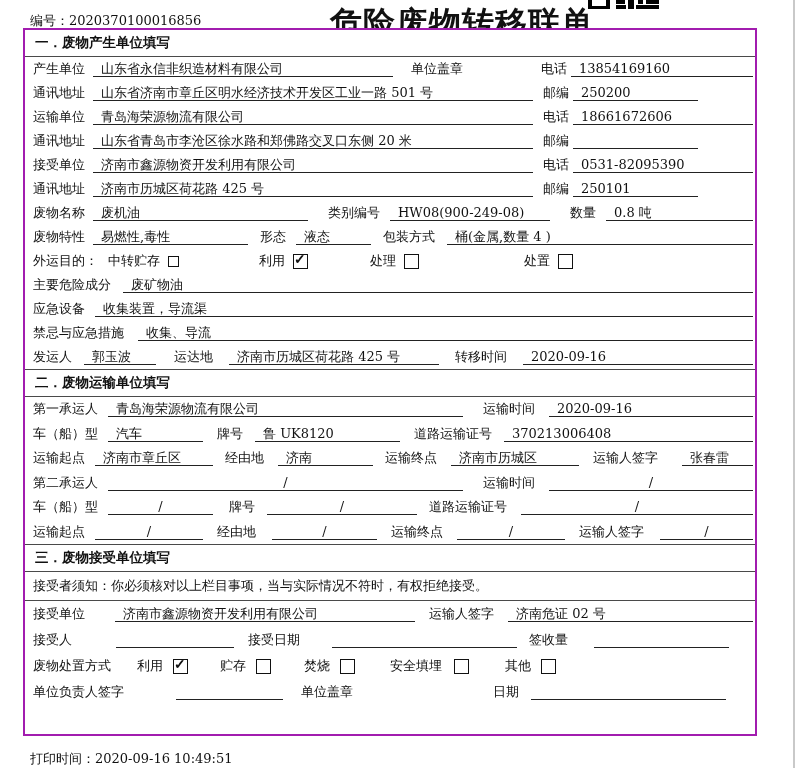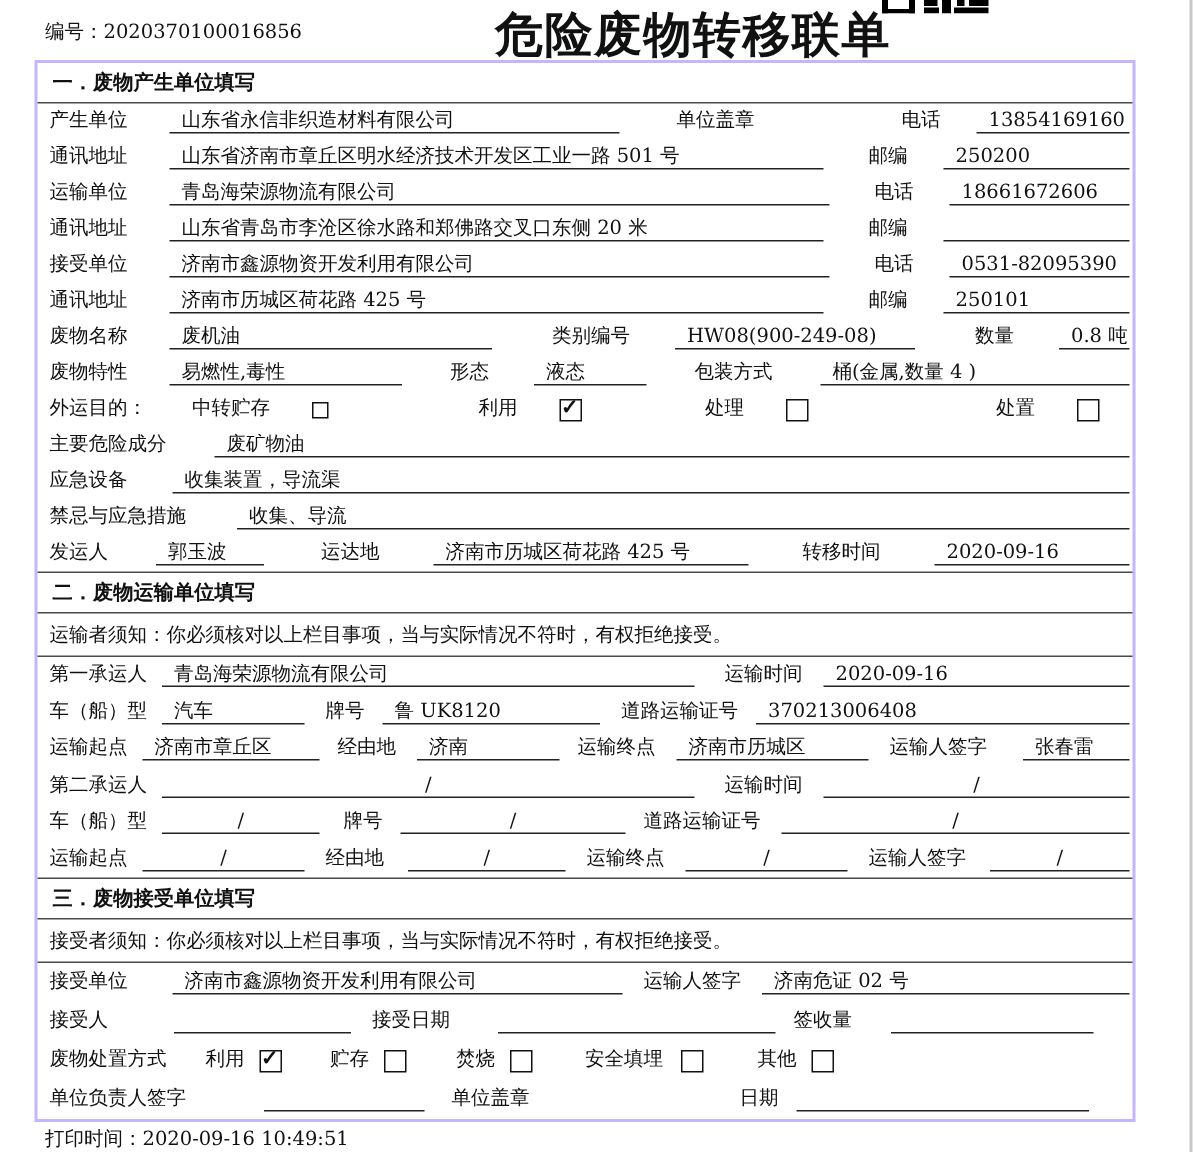--- a/index.html
+++ b/index.html
@@ -8,26 +8,26 @@
     font-family:"DejaVu Serif","Liberation Serif",serif;
     color:#111;font-size:13px;
   }
   .page-edge{position:absolute;right:1px;top:0;bottom:0;width:2px;background:#c9c9c9;}
   
   .hdr{position:relative;height:40px;}
   .doc-no{position:absolute;left:30px;top:12px;white-space:nowrap;}
   .doc-title{position:absolute;left:330px;top:2px;font-size:32px;font-weight:bold;letter-spacing:1px;white-space:nowrap;}
   .qr{position:absolute;left:588px;top:0;}
   
-  .form-box{position:absolute;left:23px;top:40px;width:734px;height:708px;border:2px solid #c4b5fd;box-sizing:border-box;background:#fff;}
+  .form-box{position:absolute;left:23px;top:28px;width:734px;height:708px;border:2px solid #a21caf;box-sizing:border-box;background:#fff;}
   .sec-h{height:26px;display:flex;align-items:center;padding-left:10px;font-weight:bold;font-size:13.5px;border-bottom:1px solid #4a4a4a;}
   .sec-h.bt{border-top:1px solid #4a4a4a;}
   .notice{height:28px;display:flex;align-items:center;padding-left:8px;border-bottom:1px solid #4a4a4a;white-space:nowrap;}
   .row{display:flex;align-items:center;padding-left:8px;padding-right:2px;}
-  .s1 .row{height:24px;gap:20px;}
+  .s1 .row{height:24px;}
   .s2 .row{height:24.5px;}
   .s3 .row{height:26px;}
   .lbl{white-space:nowrap;line-height:16px;}
   .val{border-bottom:1px solid #222;padding:0 2px 1px 8px;white-space:nowrap;overflow:hidden;line-height:15px;height:16px;box-sizing:border-box;}
   .val.fill{flex:1;}
   .val.ctr{text-align:center;padding-left:2px;}
   
   .cb{display:inline-block;width:13px;height:13px;border:1px solid #111;position:relative;flex:none;}
   .cb.sm{width:9px;height:9px;}
   .cb.checked::after{content:"✓";position:absolute;left:0px;top:-4px;font-size:14px;font-weight:bold;}
@@ -155,21 +155,20 @@
       <span class="val" style="width:72px;margin-left:12px;">郭玉波</span>
       <span class="lbl" style="margin-left:18px;">运达地</span>
       <span class="val" style="width:210px;margin-left:16px;">济南市历城区荷花路 425 号</span>
       <span class="lbl" style="margin-left:16px;">转移时间</span>
       <span class="val fill" style="margin-left:16px;">2020-09-16</span>
     </div>
   </div>
 
   <div class="s2">
     <div class="sec-h bt">二．废物运输单位填写</div>
-    <div class="notice">运输者须知：你必须核对以上栏目事项，当与实际情况不符时，有权拒绝接受。</div>
 
     <div class="row">
       <span class="lbl">第一承运人</span>
       <span class="val" style="width:355px;margin-left:10px;">青岛海荣源物流有限公司</span>
       <span class="lbl" style="margin-left:20px;">运输时间</span>
       <span class="val fill" style="margin-left:14px;">2020-09-16</span>
     </div>
 
     <div class="row">
       <span class="lbl">车（船）型</span>

